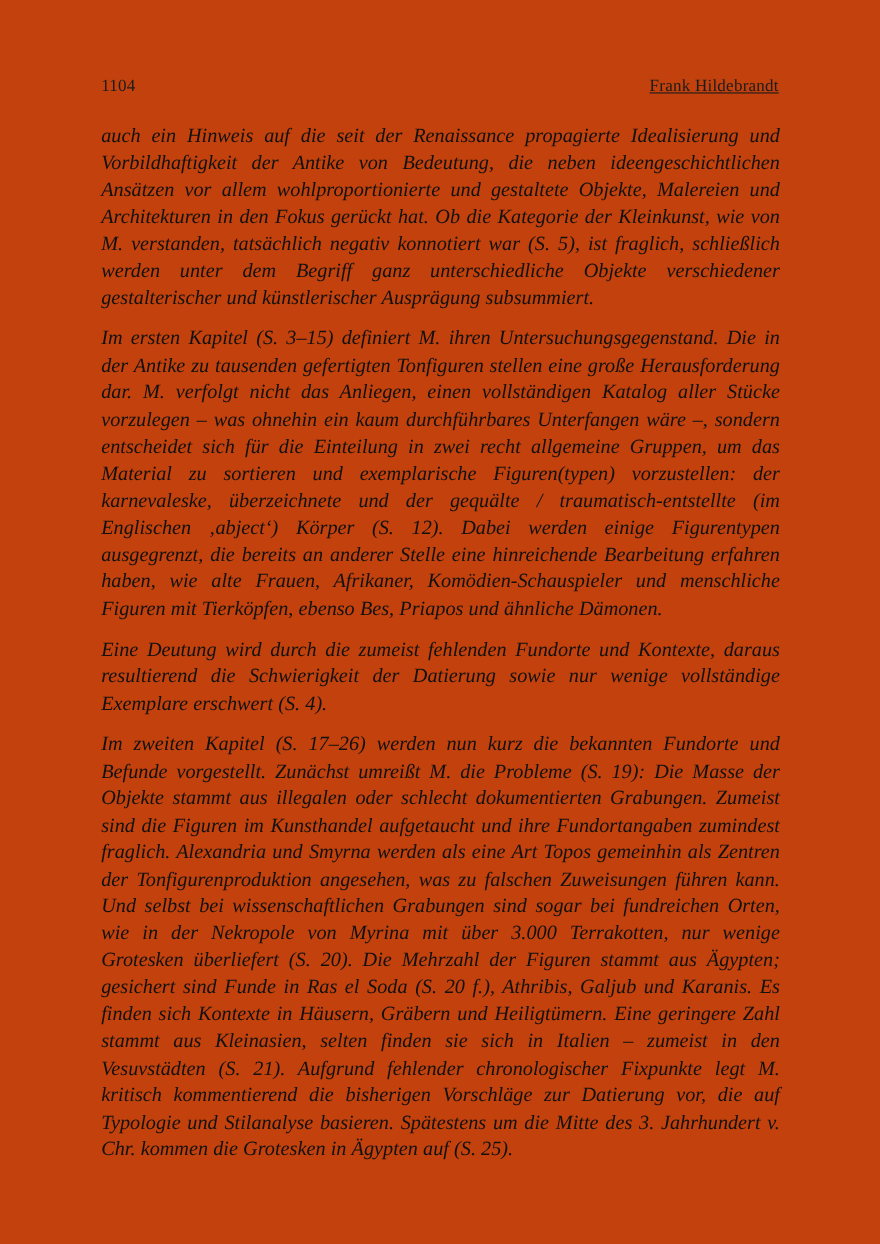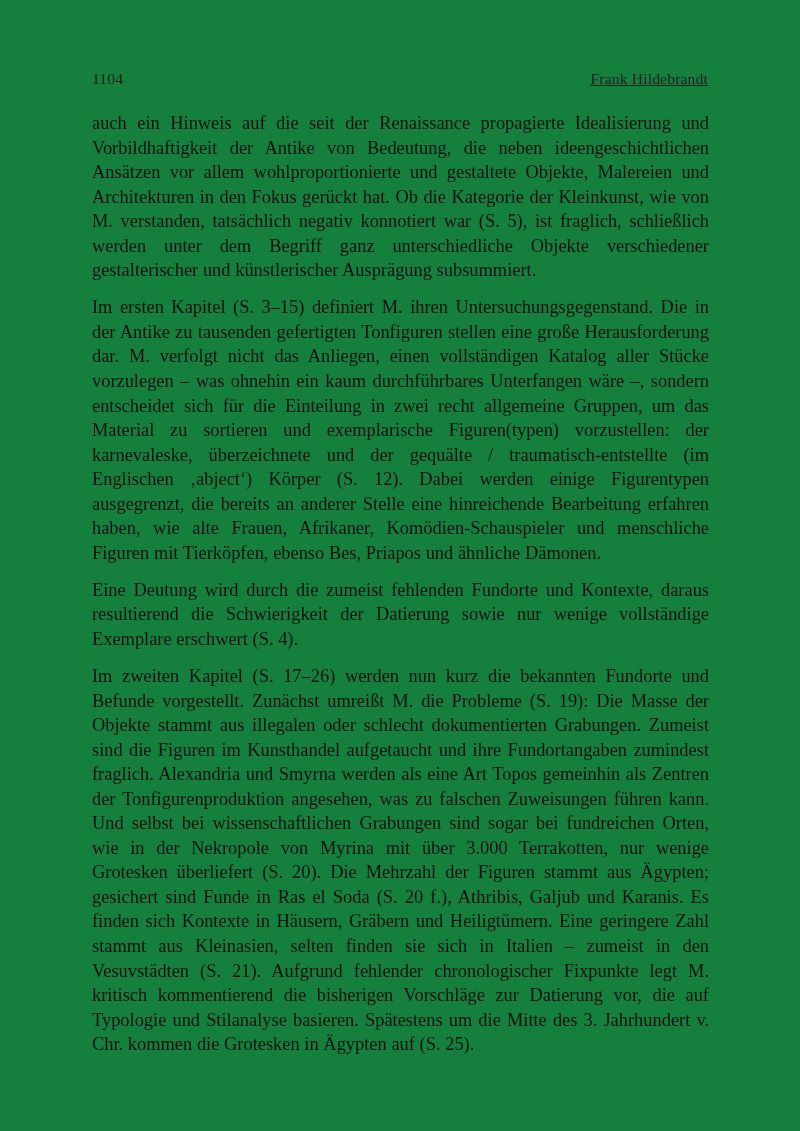--- a/index.html
+++ b/index.html
@@ -5,21 +5,21 @@
 <style>
   html, body {
     margin: 0;
     padding: 0;
     background: #ffffff;
   }
   .page {
     position: relative;
     width: 800px;
     height: 1131px;
-    background: #15803d;
+    background: #c2410c;
     margin: 0 auto;
     overflow: hidden;
     font-family: "Liberation Serif", "DejaVu Serif", serif;
     color: #1a1a1a;
     box-sizing: border-box;
   }
   .running-head {
     position: absolute;
     left: 92px;
     top: 68px;
@@ -56,20 +56,21 @@
   p.para {
     margin: 0 0 12.5px 0;
     font-size: 18.4px;
     line-height: 24.55px;
     text-align: justify;
     text-justify: inter-word;
     color: #111111;
     hyphens: manual;
     -webkit-hyphens: manual;
     word-spacing: 0.1px;
+    font-style: italic;
   }
   p.para:last-child {
     margin-bottom: 0;
   }
   
   .textblock, .running-head {
     -webkit-font-smoothing: antialiased;
   }
 </style>
 </head>

